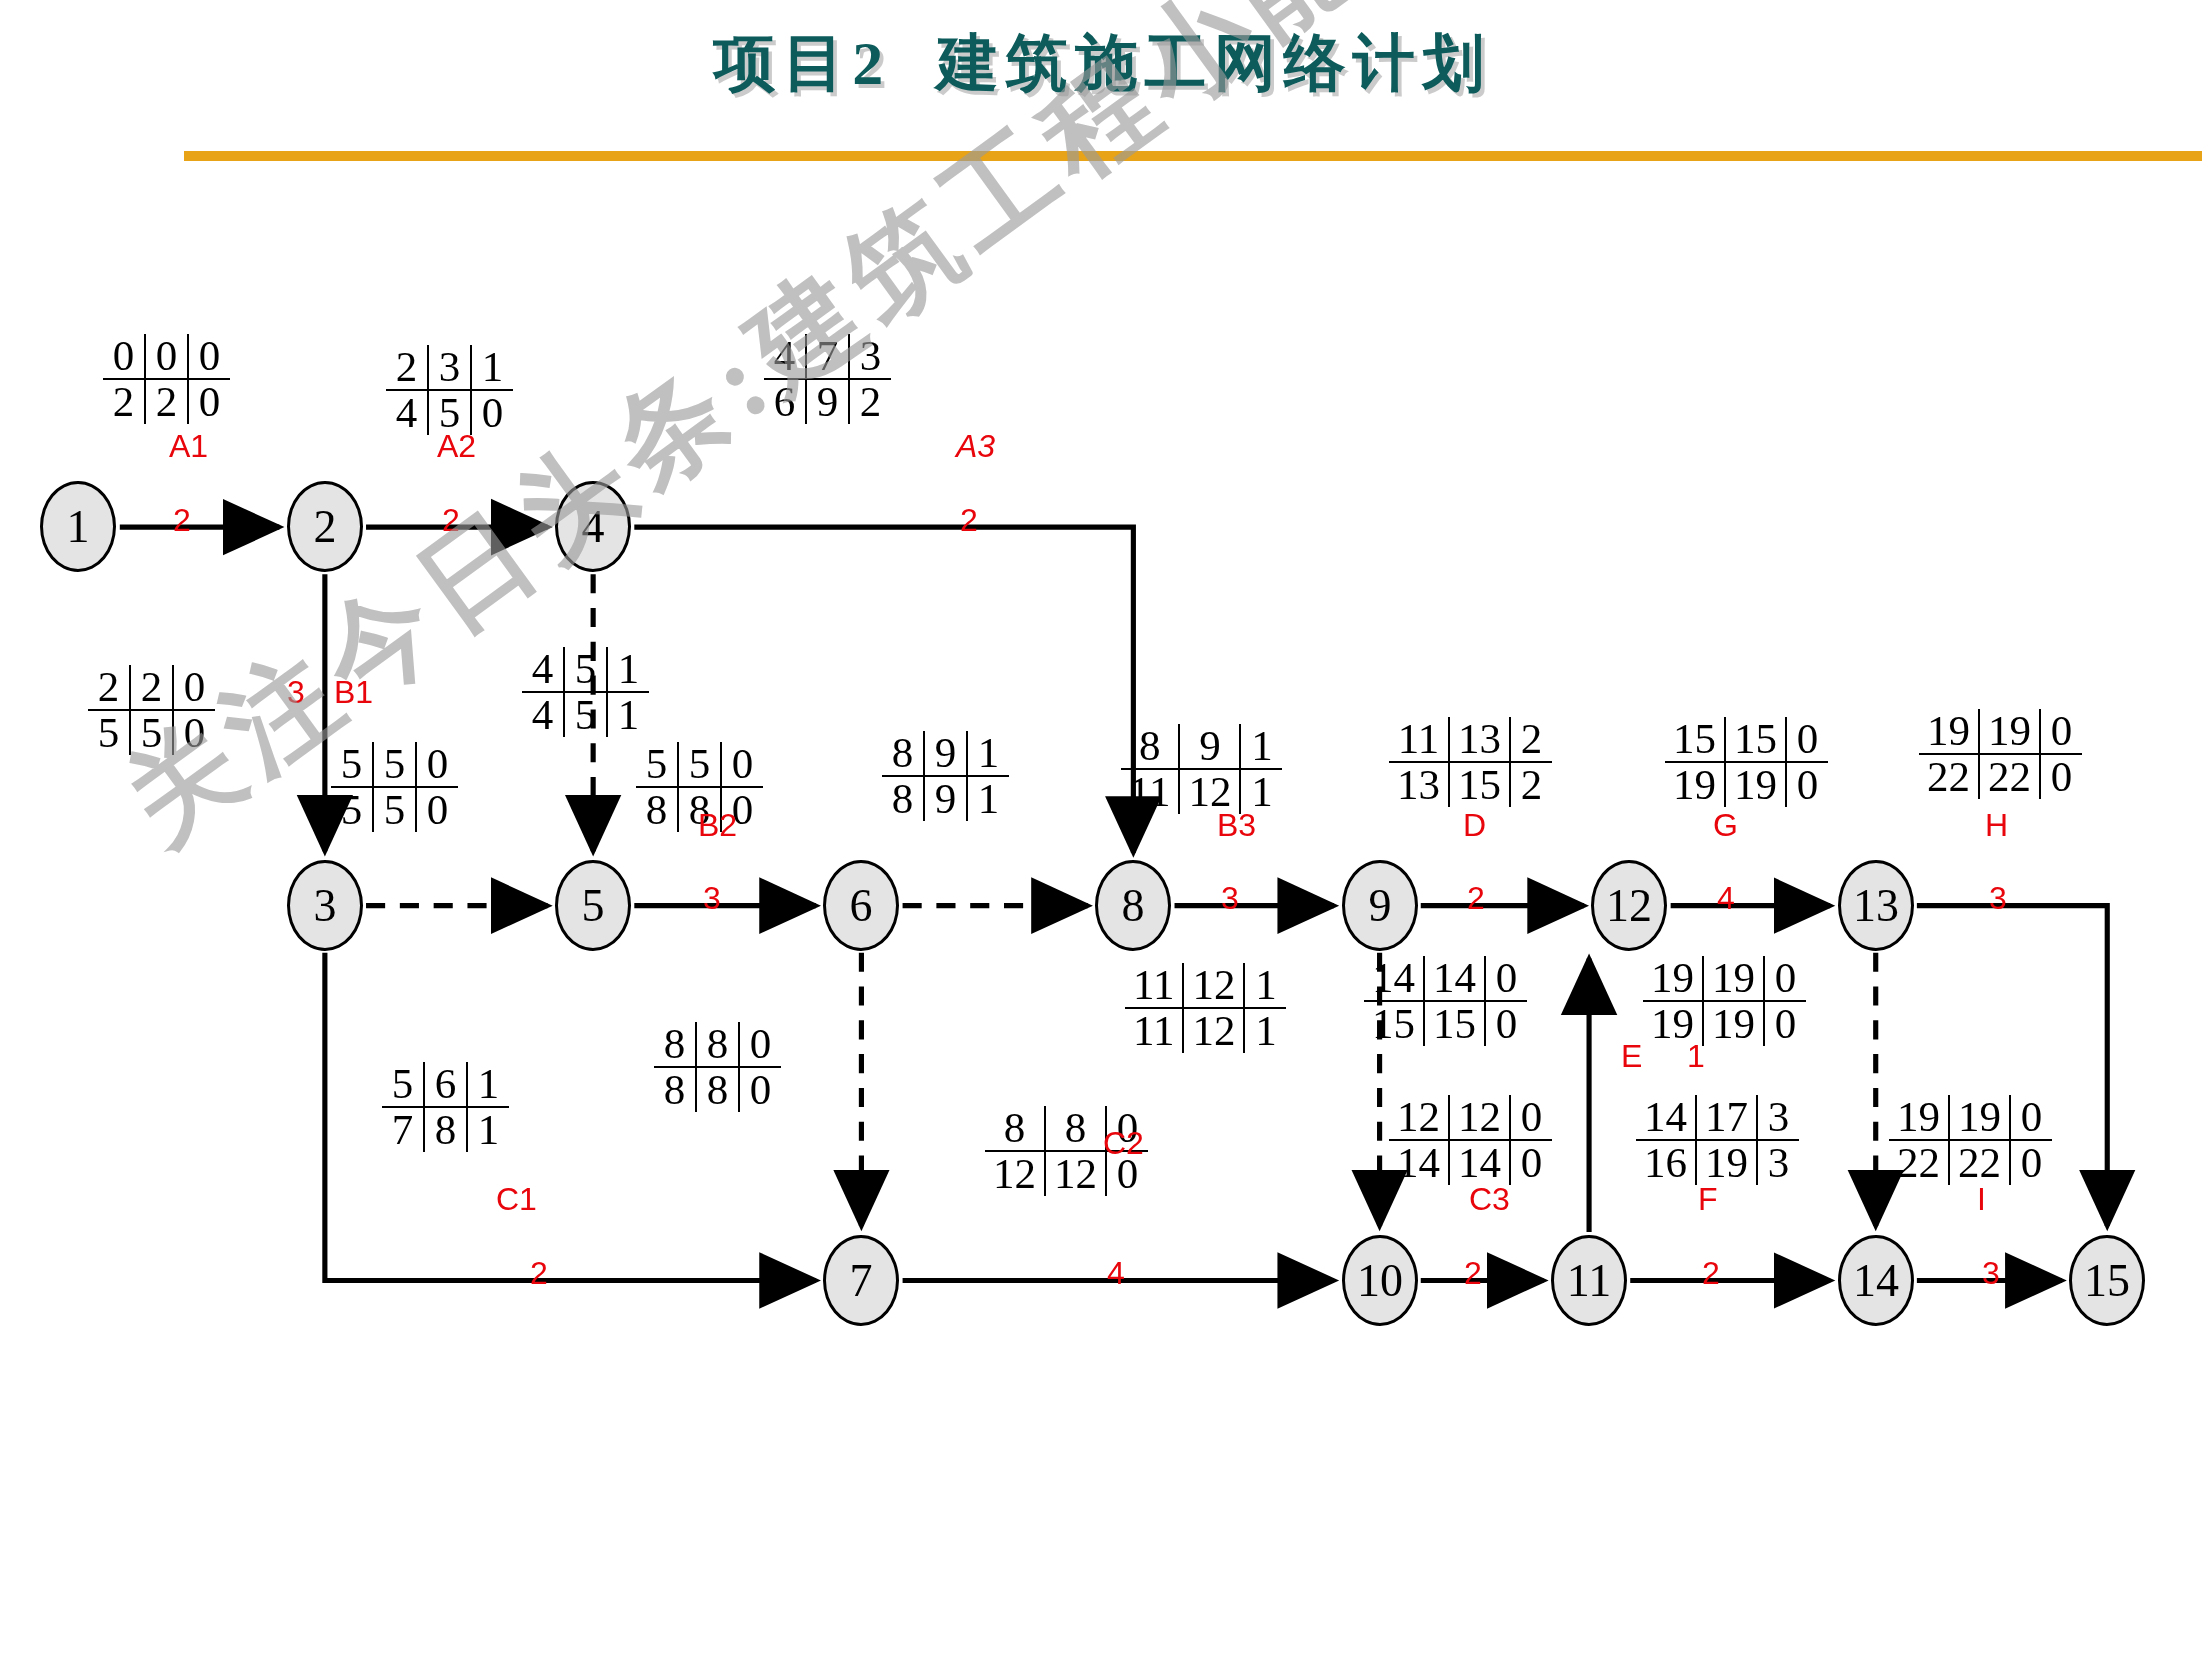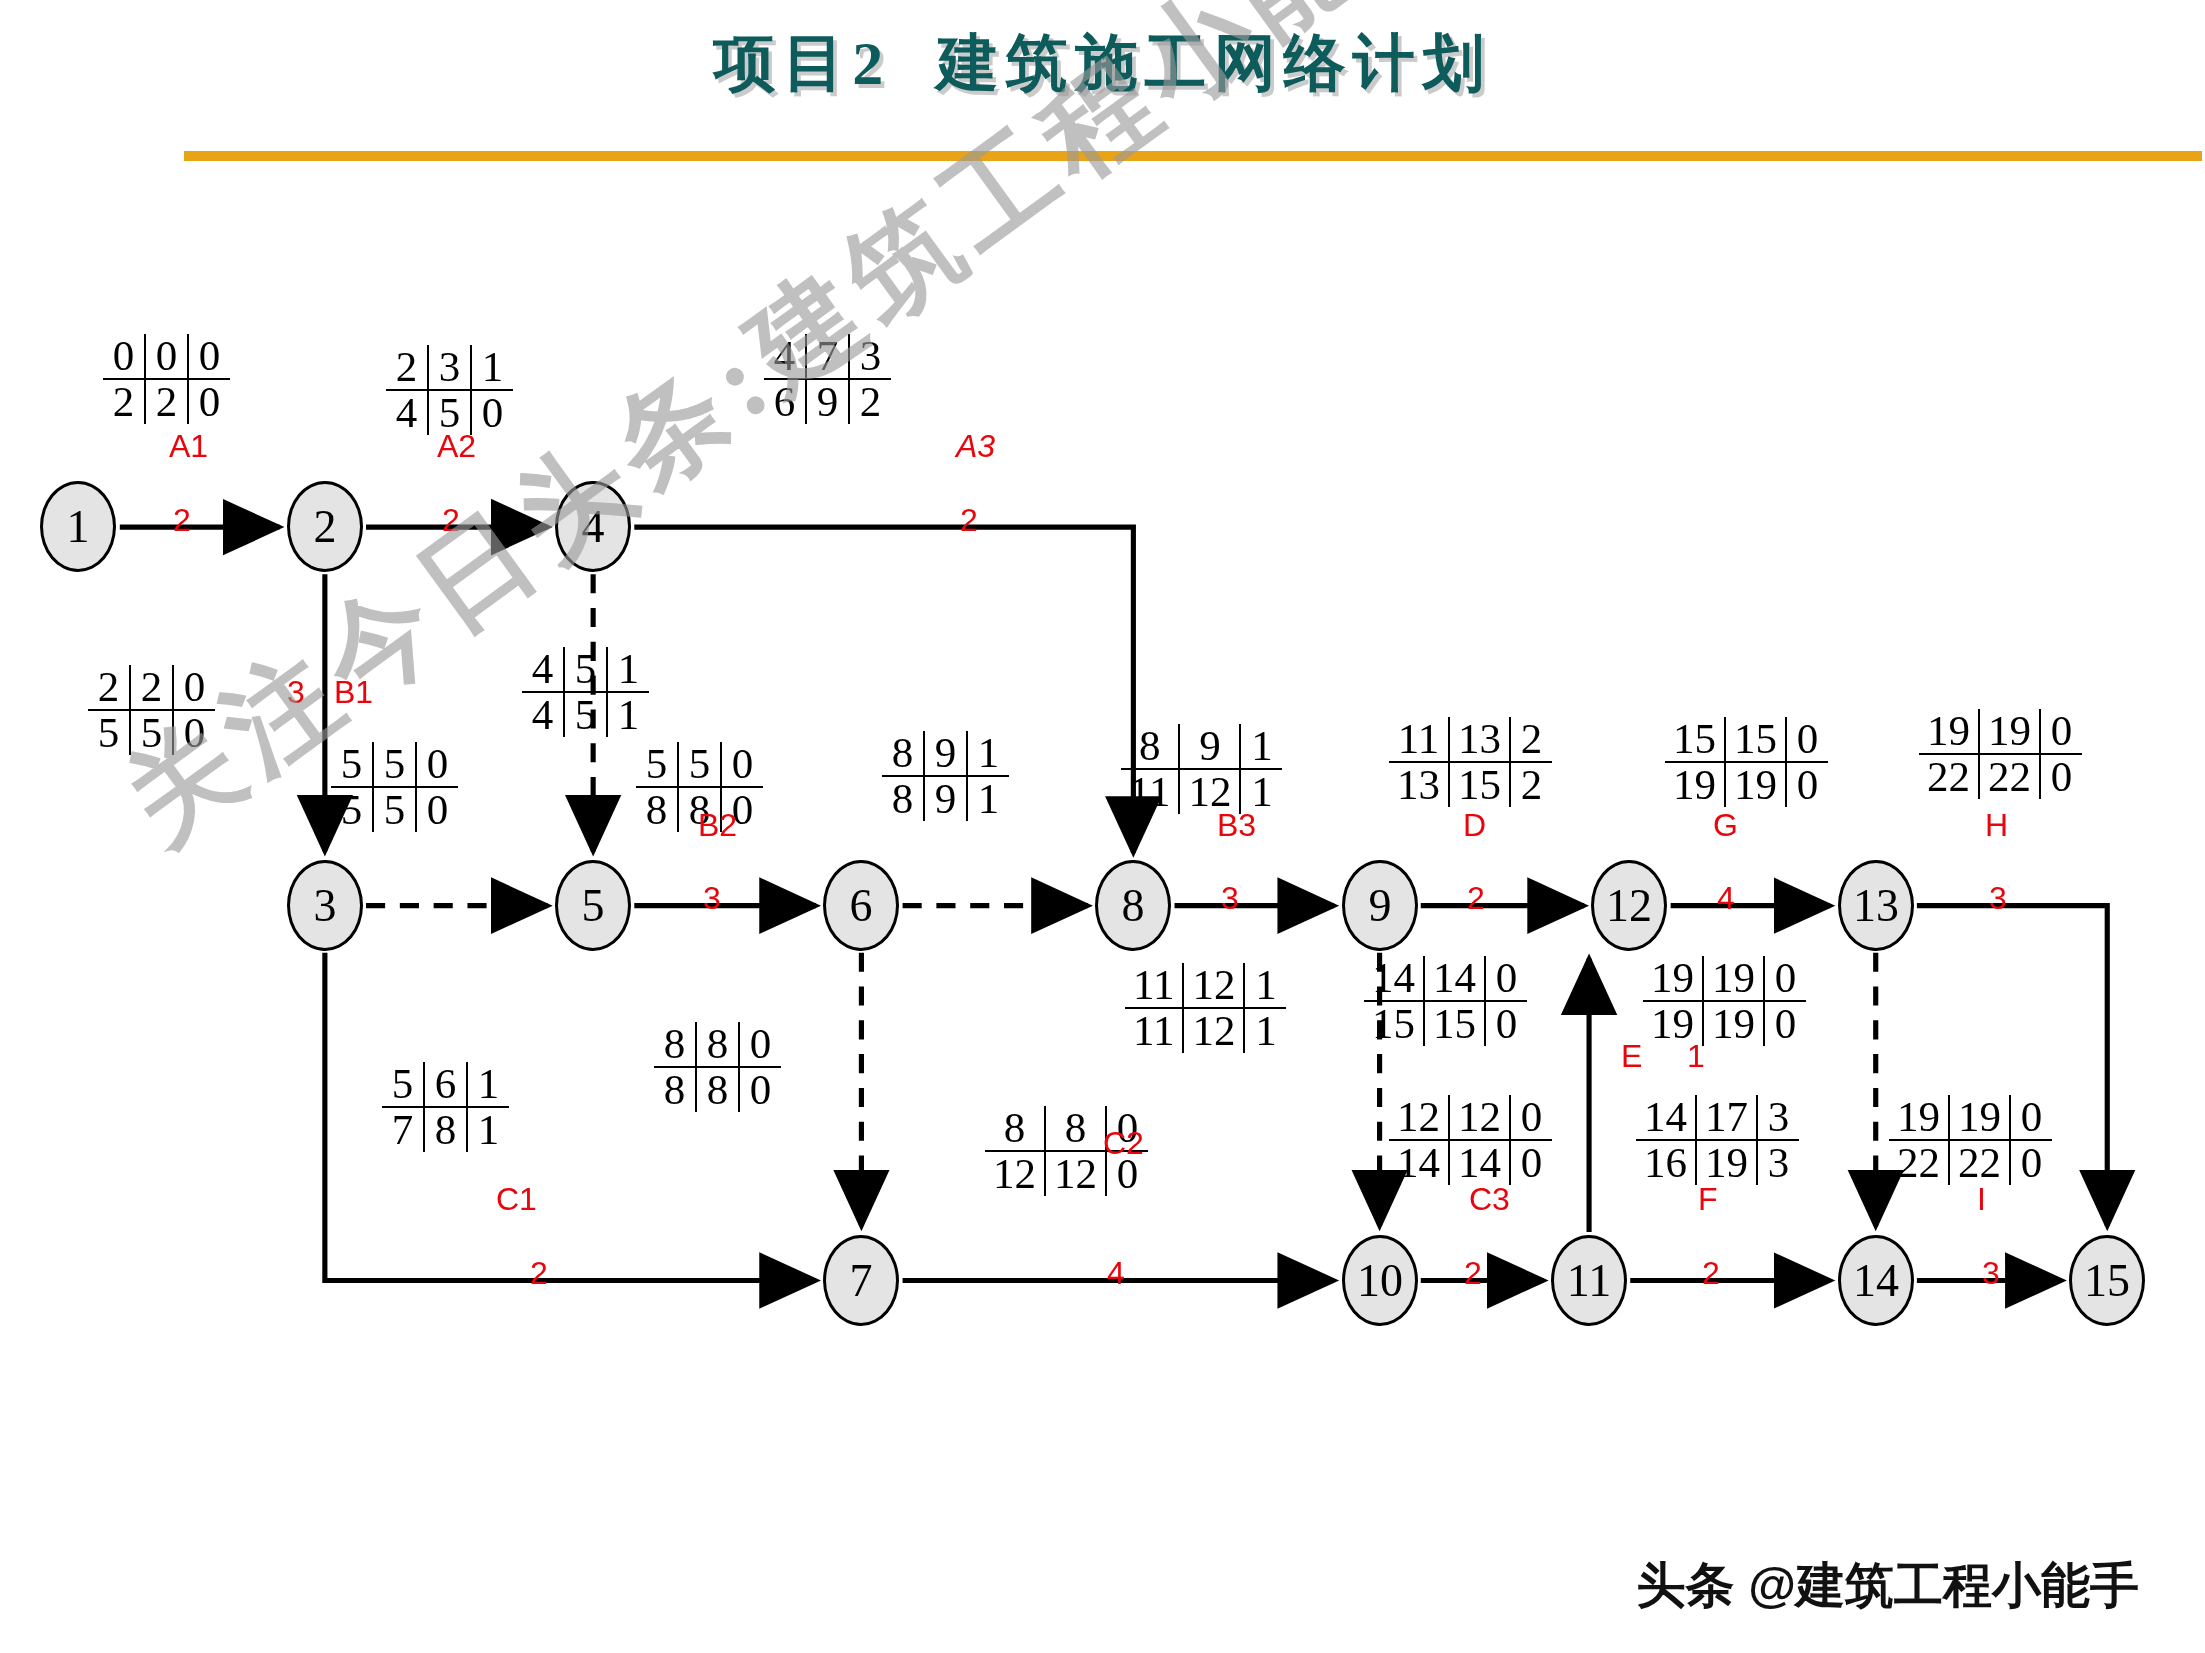--- a/index.html
+++ b/index.html
@@ -321,15 +321,14 @@
         <span class="c0 b">19</span>
         <span class="c1 b">19</span>
         <span class="c2 b nb">0</span>
         <span class="c0">22</span>
         <span class="c1">22</span>
         <span class="c2 nb">0</span>
       </div>
     </div>
 
   <div class="wm" id="wm-diag">关注今日头条:建筑工程小能手 领取更多资料</div>
-  <div class="wm" id="wm-foot">头条 @建筑工程小能手</div>
 </div>
 
 
 </body></html>

